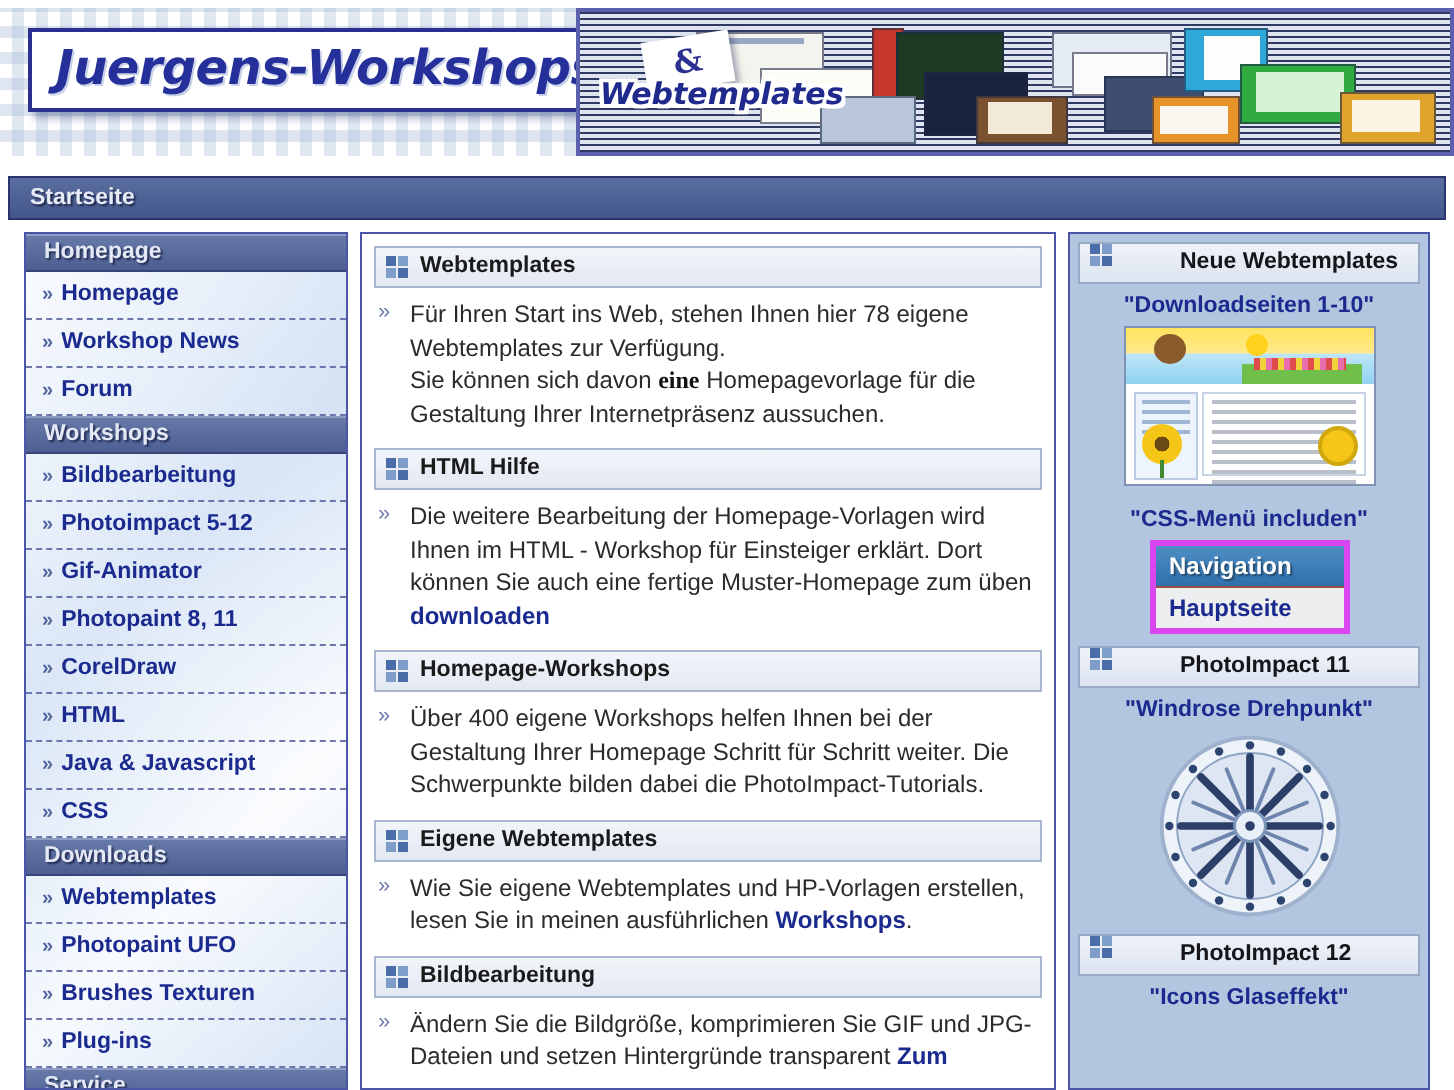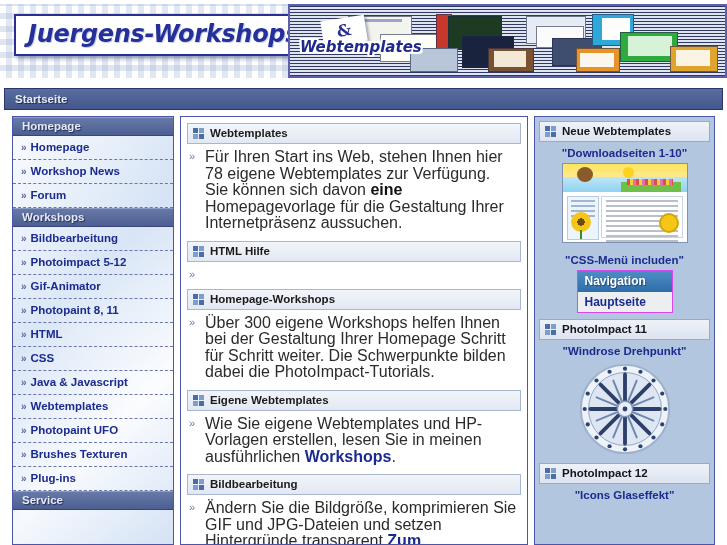--- a/index.html
+++ b/index.html
@@ -166,40 +166,40 @@
   .sq4 i:nth-child(2),.sq4 i:nth-child(3){background:#7f9dc9;}
   .panel-head b{font-size:11.5px;color:#1a1a1a;}
   .panel-body{
     display:flex;padding:5px 4px 2px 2px;
   }
   .arrow{
     flex:0 0 auto;width:16px;color:#6a7aaa;font-size:11px;
     padding-top:1px;
   }
   .ptext{
-    flex:1 1 auto;font-size:16px;color:#2b2b2b;line-height:16.5px;
-  }
-  .ptext b{color:#111;}
+    flex:1 1 auto;font-size:12px;color:#2b2b2b;line-height:16.5px;
+  }
+  .ptext b{color:#111;font-family:Liberation Serif, serif;}
   .ptext a{color:#1b2a8e;font-weight:bold;text-decoration:none;}
 
   
   .right{
     position:absolute;left:530px;top:0;width:181px;height:429px;
     border:1px solid #4c56a8;
     box-sizing:border-box;
     background:#b3c6e0;
     padding:4px;
     overflow:hidden;
   }
   .rp{margin-bottom:6px;}
   .rp-head{
     border:1px solid #9aaac6;
     background:linear-gradient(180deg,#eef2f8 0%,#dde4f0 100%);
     height:19px;line-height:19px;
-    display:flex;align-items:center;padding-left:5px;
+    display:flex;padding-left:5px;gap:28px;
   }
   .rp-head b{font-size:11.5px;color:#15151a;}
   .rp-cap{
     text-align:center;font-size:11.5px;font-weight:bold;color:#1b2a8e;
     padding:5px 0 4px 0;
   }
   .rp-art{display:flex;justify-content:center;}
 
   
   .tmpl{
@@ -216,21 +216,21 @@
   .tmpl .leftbox{position:absolute;left:4px;top:32px;width:30px;height:42px;background:#eef4fb;border:1px solid #b9cbe2;}
   .tmpl .leftbox i{display:block;height:2px;margin:3px 3px 0 3px;background:#9fb7d4;}
   .tmpl .sunflower{position:absolute;left:8px;top:48px;width:20px;height:20px;border-radius:50%;
     background:radial-gradient(circle,#6b4a14 0 26%,#f5c518 27% 100%);}
   .tmpl .stem{position:absolute;left:17px;top:66px;width:2px;height:9px;background:#3f8a30;}
   .tmpl .main{position:absolute;left:38px;top:32px;right:4px;bottom:4px;background:#fff;border:1px solid #c6d4e6;}
   .tmpl .main i{display:block;height:2px;margin:3px 4px 0 4px;background:#b9bfc9;}
   .tmpl .badge{position:absolute;right:8px;bottom:9px;width:16px;height:16px;border-radius:50%;background:#f5c518;border:2px solid #cfa80e;}
 
   
-  .cssmenu{width:94px;border:1px solid #d946ef;}
+  .cssmenu{width:94px;border:3px solid #d946ef;}
   .cssmenu .nav{background:linear-gradient(180deg,#4f8ec4 0%,#2f6fab 100%);
     color:#fff;font-weight:bold;font-size:12px;padding:3px 0 3px 7px;
     border-bottom:1px solid #9a4b3f;text-shadow:1px 1px 1px rgba(0,0,0,.4);}
   .cssmenu .main{background:#eceef0;color:#1b2a8e;font-weight:bold;font-size:12px;padding:3px 0 3px 7px;}
 
   
   .compass{width:96px;height:96px;}
 </style>
 </head>
 <body>
@@ -285,23 +285,25 @@
     <div class="sidebar" id="sidebar">
         <div class="nav-head">Homepage</div>
         <div class="nav-item"><span class="bullet">»</span><span>Homepage</span></div>
         <div class="nav-item"><span class="bullet">»</span><span>Workshop News</span></div>
         <div class="nav-item"><span class="bullet">»</span><span>Forum</span></div>
         <div class="nav-head">Workshops</div>
         <div class="nav-item"><span class="bullet">»</span><span>Bildbearbeitung</span></div>
         <div class="nav-item"><span class="bullet">»</span><span>Photoimpact 5-12</span></div>
         <div class="nav-item"><span class="bullet">»</span><span>Gif-Animator</span></div>
         <div class="nav-item"><span class="bullet">»</span><span>Photopaint 8, 11</span></div>
+        <div class="nav-item"><span class="bullet">»</span><span>CorelDraw</span></div>
         <div class="nav-item"><span class="bullet">»</span><span>HTML</span></div>
+        <div class="nav-item"><span class="bullet">»</span><span>Java &amp; Javascript</span></div>
         <div class="nav-item"><span class="bullet">»</span><span>CSS</span></div>
-        <div class="nav-item"><span class="bullet">»</span><span>Java &amp; Javascript</span></div>
+        <div class="nav-head">Downloads</div>
         <div class="nav-item"><span class="bullet">»</span><span>Webtemplates</span></div>
         <div class="nav-item"><span class="bullet">»</span><span>Photopaint UFO</span></div>
         <div class="nav-item"><span class="bullet">»</span><span>Brushes Texturen</span></div>
         <div class="nav-item"><span class="bullet">»</span><span>Plug-ins</span></div>
         <div class="nav-head">Service</div>
       </div>
 
     <div class="center" id="center">
         <div class="panel">
           <div class="panel-head">
@@ -323,35 +325,36 @@
             <span class="sq4">
               <i></i>
               <i></i>
               <i></i>
               <i></i>
             </span>
             <b>HTML Hilfe</b>
           </div>
           <div class="panel-body">
             <div class="arrow">»</div>
+            <div class="ptext"><span>Die weitere Bearbeitung der Homepage-Vorlagen wird Ihnen im HTML - Workshop für Einsteiger erklärt. Dort können Sie auch eine fertige Muster-Homepage zum üben </span><a href="#">downloaden</a></div>
           </div>
         </div>
         <div class="panel">
           <div class="panel-head">
             <span class="sq4">
               <i></i>
               <i></i>
               <i></i>
               <i></i>
             </span>
             <b>Homepage-Workshops</b>
           </div>
           <div class="panel-body">
             <div class="arrow">»</div>
-            <div class="ptext"><span>Über 300 eigene Workshops helfen Ihnen bei der Gestaltung Ihrer Homepage Schritt für Schritt weiter. Die Schwerpunkte bilden dabei die PhotoImpact-Tutorials.</span></div>
+            <div class="ptext"><span>Über 400 eigene Workshops helfen Ihnen bei der Gestaltung Ihrer Homepage Schritt für Schritt weiter. Die Schwerpunkte bilden dabei die PhotoImpact-Tutorials.</span></div>
           </div>
         </div>
         <div class="panel">
           <div class="panel-head">
             <span class="sq4">
               <i></i>
               <i></i>
               <i></i>
               <i></i>
             </span>

